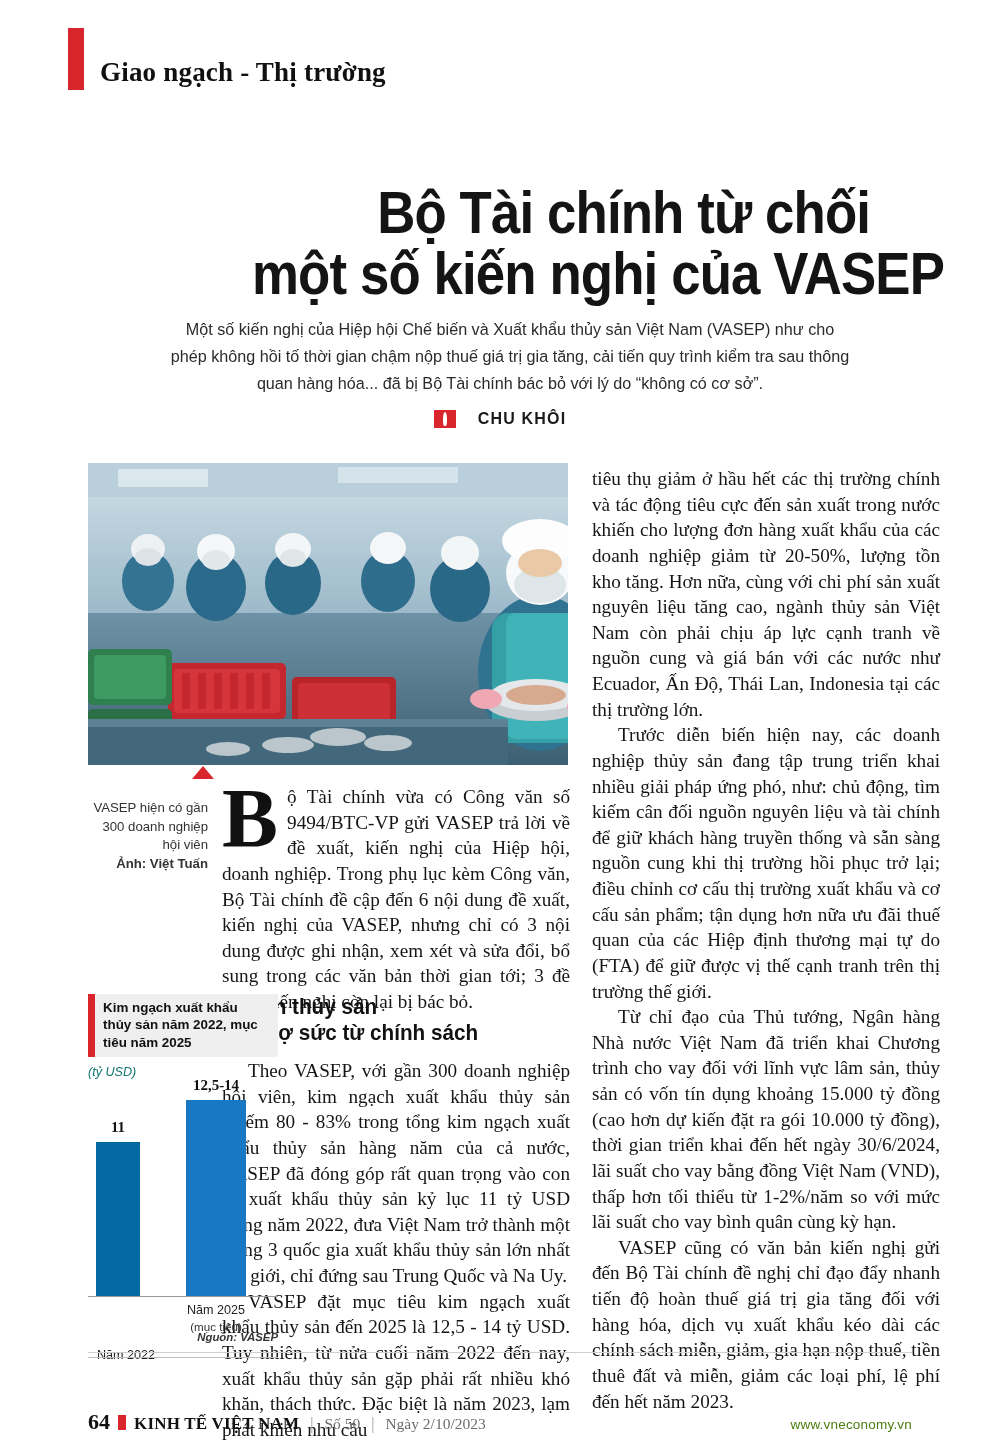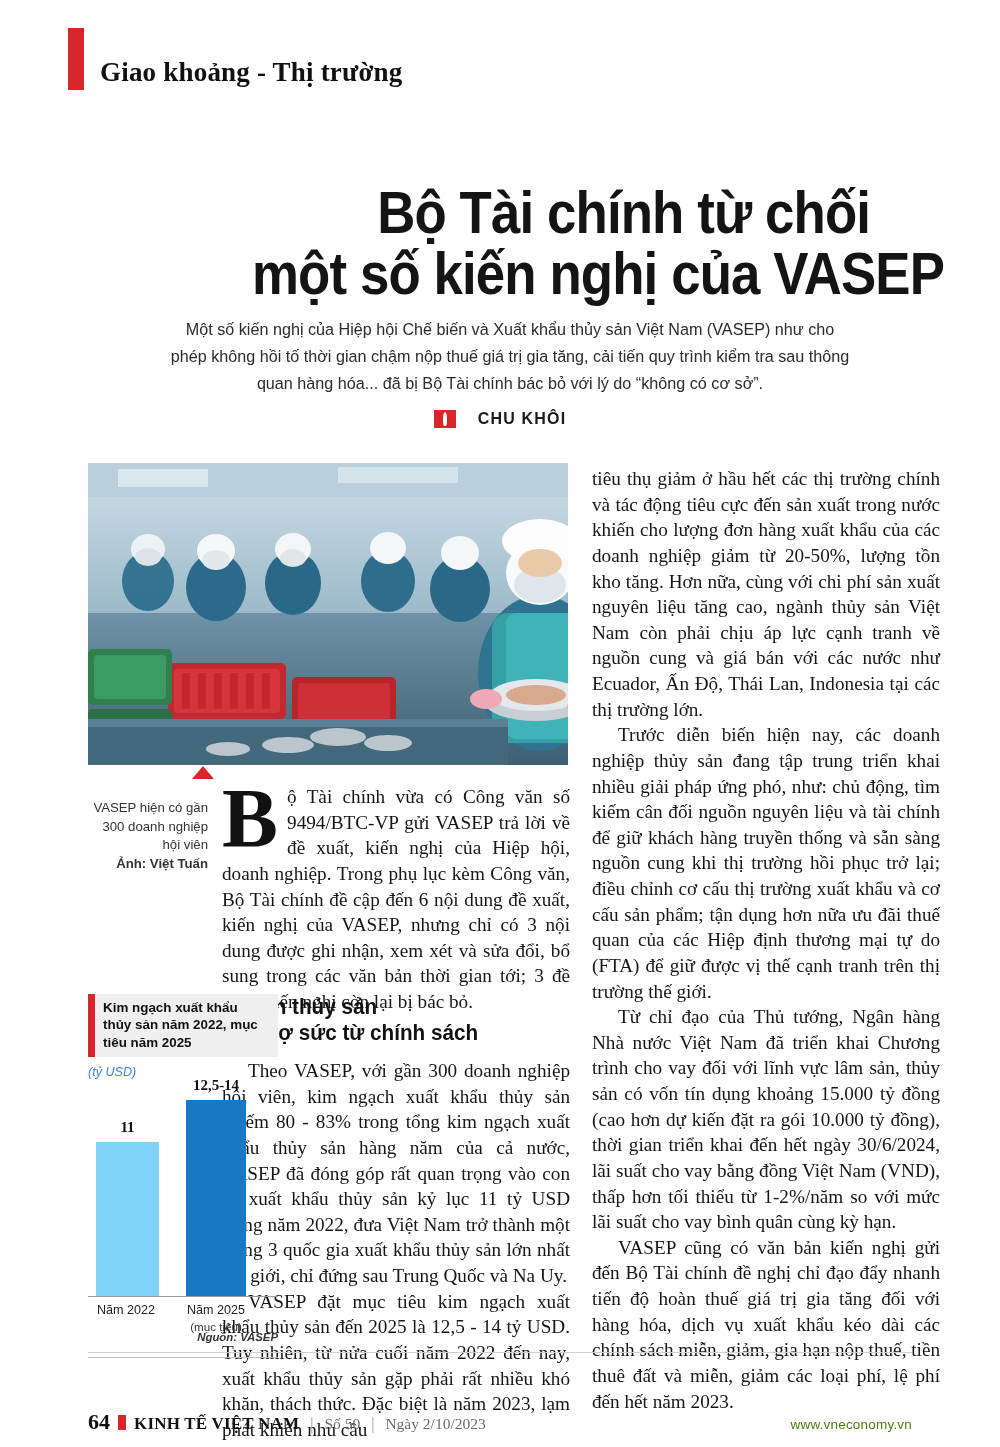--- a/index.html
+++ b/index.html
@@ -118,42 +118,42 @@
   }
   .chart-title-wrap{
     display:flex;background:#efefef;align-items:stretch;
   }
   .chart-title-bar{width:7px;background:#d8262c;flex:0 0 7px;}
   .chart-title{
     padding:5px 10px 6px 8px;
     font-size:13.4px;font-weight:700;line-height:1.3;color:#111;
   }
   .chart-unit{
-    margin-top:8px;font-size:12.6px;font-style:italic;color:#3b82f6;
+    margin-top:8px;font-size:12.6px;font-style:italic;color:#0f766e;
   }
   .chart-plot{
     position:relative;height:215px;margin-top:2px;
     border-bottom:1px solid #9a9a9a;
   }
   .bar{position:absolute;bottom:0;}
   .bar-label{
     position:absolute;width:100%;text-align:center;
     font-size:15px;font-weight:700;color:#111;top:-23px;
     white-space:nowrap;
     font-family:Liberation Serif, serif;
   }
-  .bar-1{left:8px;width:63px;height:154px;background:#7dd3fc;}
+  .bar-1{left:8px;width:44px;height:154px;background:#0369a1;}
   .bar-2{left:98px;width:60px;height:196px;background:#1878c4;}
   .chart-xlabels{position:relative;height:52px;}
   .xlabel{
     position:absolute;top:5px;width:92px;text-align:center;
     font-size:12.6px;line-height:1.3;color:#222;
   }
   .xlabel .sub{font-size:11.6px;color:#333;}
-  .x1{left:-8px;}
+  .x1{left:-8px;margin-top:45px;}
   .x2{left:82px;}
   .chart-source{
     position:absolute;right:0;top:34px;
     font-size:11.4px;font-style:italic;font-weight:700;color:#333;
     white-space:nowrap;
   }
   .chart-rule{position:absolute;left:0;right:0;top:60px;border-top:1px solid #bdbdbd;}
 
   
   .footer-rule{position:absolute;left:88px;right:88px;top:1352px;border-top:1px solid #cfcfcf;}
@@ -173,21 +173,21 @@
     font-size:13.5px;color:#4d7c0f;letter-spacing:.2px;
   }
 </style>
 </head>
 <body>
 
 <div class="page">
 
   <div class="rubric">
     <div class="rubric-bar"></div>
-    <div class="rubric-text">Giao khoảng - Thị trường</div>
+    <div class="rubric-text">Giao ngạch - Thị trường</div>
   </div>
 
   <h1 class="headline">
     <span class="l1">Bộ Tài chính từ chối</span>
     <span class="l2">một số kiến nghị của VASEP</span>
   </h1>
 
   <div class="deck">Một số kiến nghị của Hiệp hội Chế biến và Xuất khẩu thủy sản Việt Nam (VASEP) như cho phép không hồi tố thời gian chậm nộp thuế giá trị gia tăng, cải tiến quy trình kiểm tra sau thông quan hàng hóa... đã bị Bộ Tài chính bác bỏ với lý do “không có cơ sở”.</div>
 
   <div class="byline">

